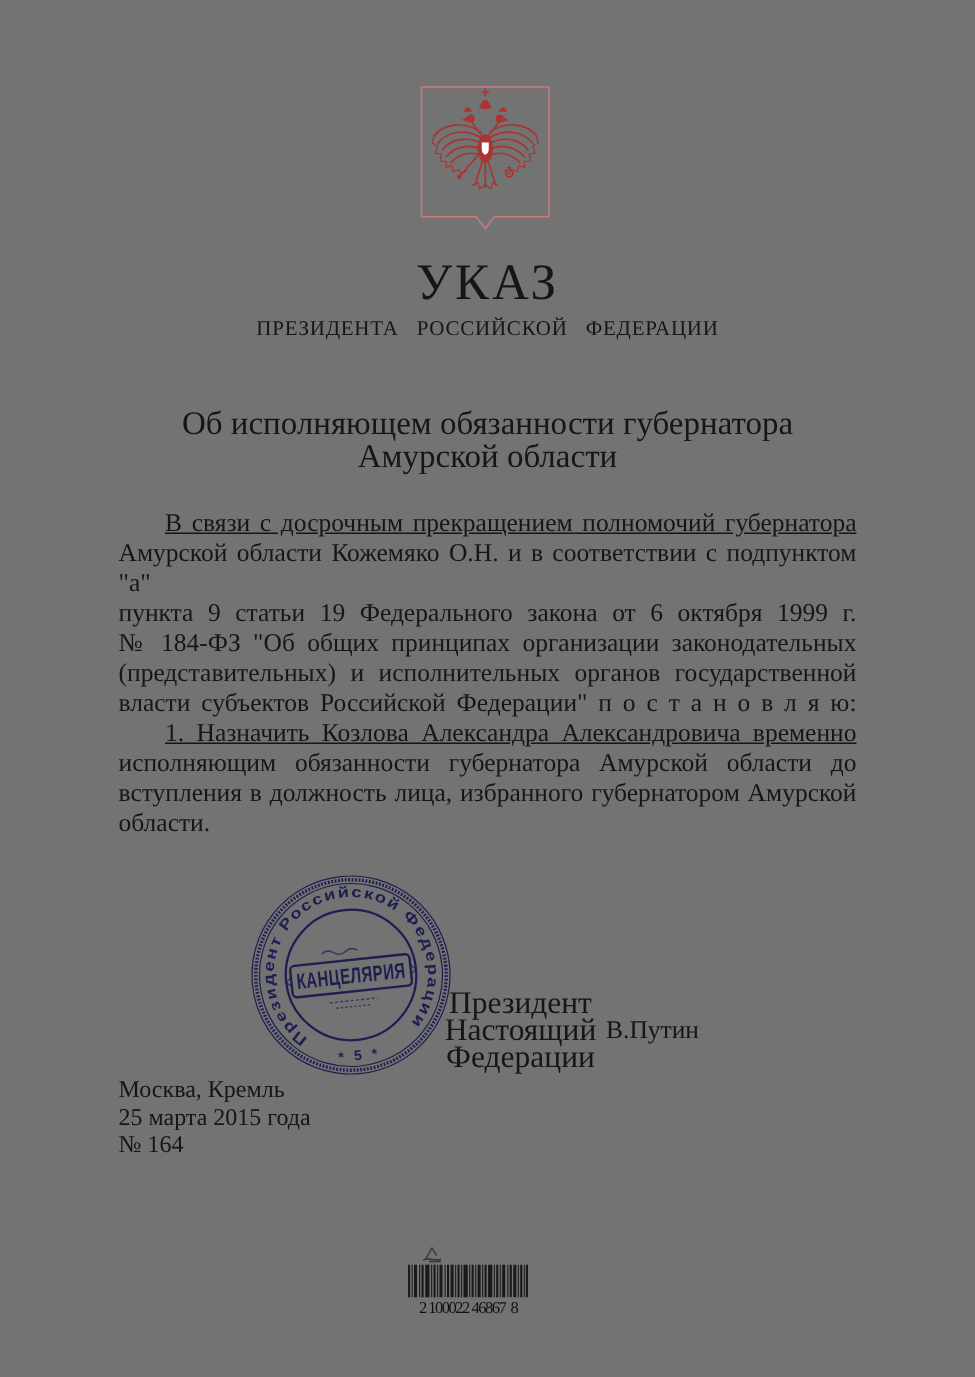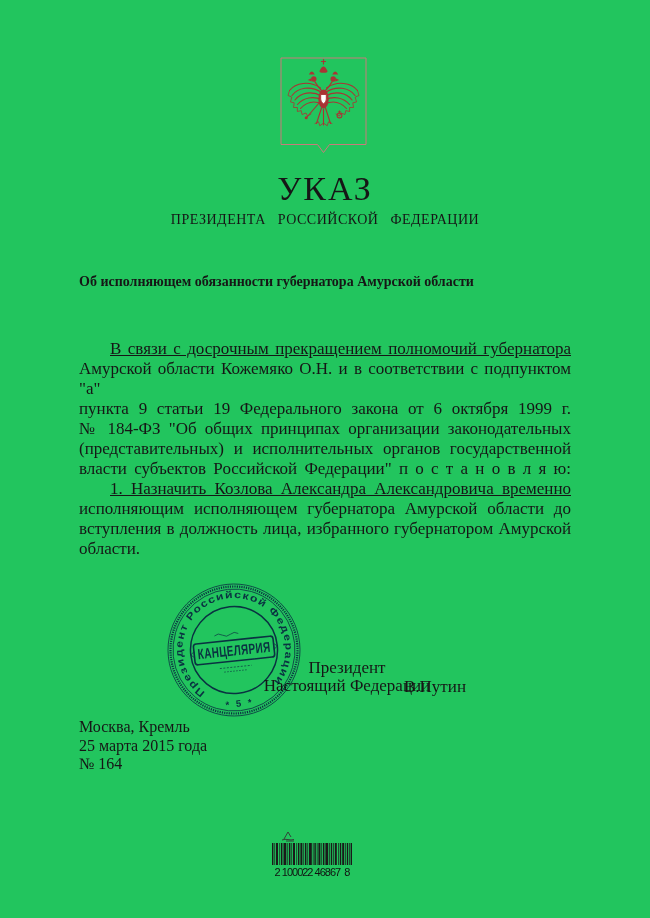--- a/index.html
+++ b/index.html
@@ -3,62 +3,62 @@
 <meta charset="utf-8">
 <style>
   :root{
     --ink:#161616;
     --emblem-red:#a93434;
     --emblem-border:#c97b7b;
     --stamp-blue:#2d2da8;
   }
   html,body{margin:0;padding:0;background:#fff;}
   .page{
-    position:relative;width:650px;height:918px;background:#22c55e;overflow:hidden;
+    position:relative;width:650px;height:918px;background:#737373;overflow:hidden;
     font-family:"Liberation Serif","DejaVu Serif",serif;color:var(--ink);
   }
   .emblem{position:absolute;left:280px;top:57px;width:87px;height:97px;}
   .emb-border{fill:none;stroke:var(--emblem-border);stroke-width:1;}
   .emb-fill{fill:var(--emblem-red);stroke:none;}
   .emb-stroke{fill:none;stroke:var(--emblem-red);stroke-width:1.1;stroke-linecap:round;}
   .emb-shield{fill:#fff;stroke:var(--emblem-red);stroke-width:0.9;}
 
   .title{position:absolute;left:0;top:170px;width:650px;text-align:center;
          font-size:34px;letter-spacing:2px;}
   .subtitle{position:absolute;left:0;top:212px;width:650px;text-align:center;
          font-size:14px;letter-spacing:0.5px;word-spacing:8px;}
-  .subject{position:absolute;left:79px;top:271px;width:492px;
-         font-weight:bold;font-size:14px;line-height:22px;}
+  .subject{position:absolute;left:79px;top:271px;width:492px;text-align:center;
+         font-weight:normal;font-size:22px;line-height:22px;}
 
   .body-text{position:absolute;left:79px;top:339px;width:492px;font-size:17px;line-height:20px;}
   .ln{text-align:justify;text-align-last:justify;}
   .ln-first{text-indent:31px;text-decoration:underline;}
   .ln-last{text-align-last:left;}
 
   .sig-block{position:absolute;left:252px;top:659px;width:190px;text-align:center;
-         font-size:17px;line-height:18px;}
+         font-size:21px;line-height:18px;}
   .signer{position:absolute;left:404px;top:677px;font-size:17px;}
 
   .place-date{position:absolute;left:79px;top:718px;font-size:16px;line-height:18.5px;}
 
   .stamp{position:absolute;left:164px;top:580px;width:140px;height:140px;
          transform:rotate(-6deg);opacity:0.9;mix-blend-mode:multiply;}
   .st-ring{fill:none;stroke:var(--stamp-blue);}
   .st-micro{fill:none;stroke:var(--stamp-blue);stroke-dasharray:1.2 1.1;}
   .st-text{fill:var(--stamp-blue);font-family:"Liberation Sans","DejaVu Sans",sans-serif;font-weight:bold;}
   .st-arc{font-size:10px;letter-spacing:1px;}
   .st-bottom{font-size:9.5px;letter-spacing:2px;}
   .st-center{font-size:14.5px;letter-spacing:0.5px;}
   .st-squiggle{fill:none;stroke:var(--stamp-blue);stroke-width:0.9;opacity:0.75;}
 
   .barcode-wrap{position:absolute;left:268px;top:830px;width:88px;text-align:center;}
   .bc-mark{display:block;margin:0 0 1px 12px;}
   .bc-bars{display:block;margin:0 auto;}
   .bc-bar{fill:#1a1a1a;}
-  .bc-digits{font-family:Liberation Sans, sans-serif;font-size:11px;
+  .bc-digits{font-family:Liberation Serif, serif;font-size:11px;
          letter-spacing:-1px;white-space:pre;margin-top:1px;color:#111;}
 </style>
 </head>
 <body>
 
 <div class="page">
 
   <svg class="emblem" viewBox="0 0 87 97" xmlns="http://www.w3.org/2000/svg">
     <path class="emb-border" d="M1,1 H86 V87.5 H49.5 L43.5,95.5 L37.5,87.5 H1 Z"></path>
     <defs>
@@ -98,21 +98,21 @@
   <div class="subject">Об исполняющем обязанности губернатора Амурской области</div>
 
   <div class="body-text">
     <div class="ln ln-first">В связи с досрочным прекращением полномочий губернатора</div>
     <div class="ln">Амурской области Кожемяко О.Н. и в соответствии с подпунктом "а"</div>
     <div class="ln">пункта 9 статьи 19 Федерального закона от 6 октября 1999 г.</div>
     <div class="ln">№ 184-ФЗ "Об общих принципах организации законодательных</div>
     <div class="ln">(представительных) и исполнительных органов государственной</div>
     <div class="ln">власти субъектов Российской Федерации" п о с т а н о в л я ю:</div>
     <div class="ln ln-first">1. Назначить Козлова Александра Александровича временно</div>
-    <div class="ln">исполняющим исполняющем губернатора Амурской области до</div>
+    <div class="ln">исполняющим обязанности губернатора Амурской области до</div>
     <div class="ln">вступления в должность лица, избранного губернатором Амурской</div>
     <div class="ln ln-last">области.</div>
   </div>
 
   <div class="sig-block">
     <div>Президент</div>
     <div>Настоящий Федерации</div>
   </div>
   <div class="signer">В.Путин</div>
 

